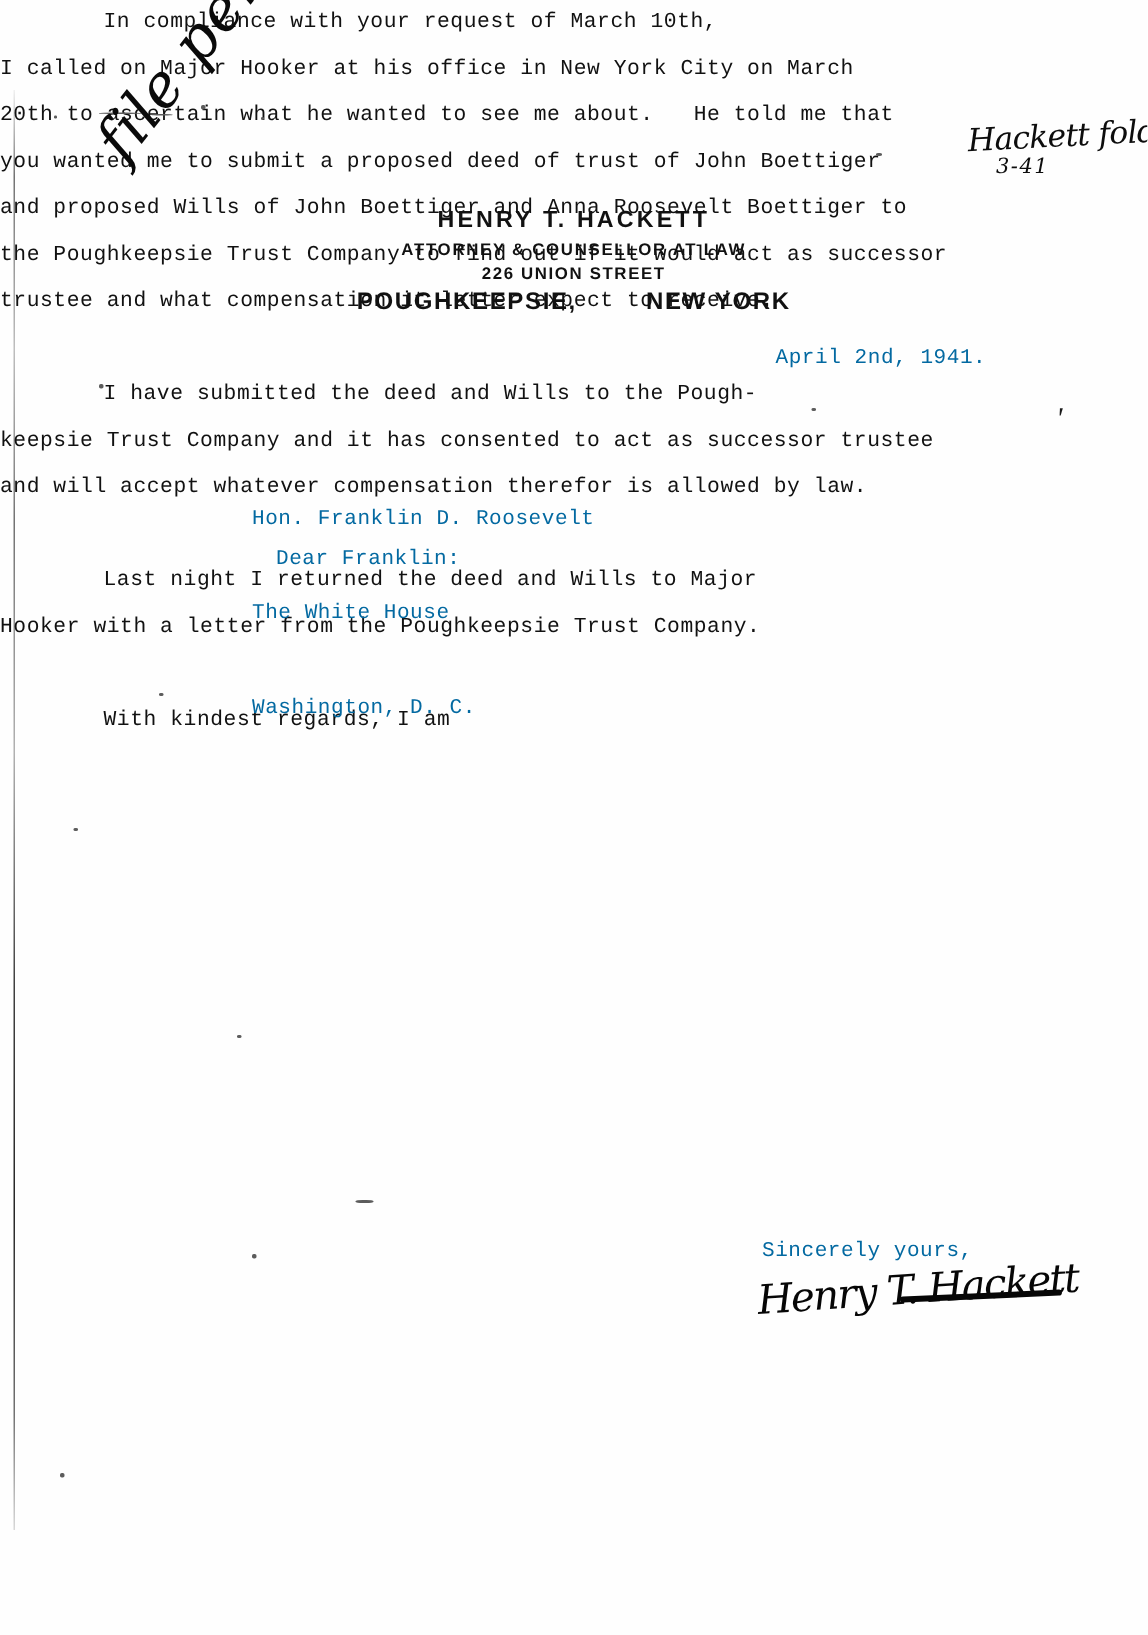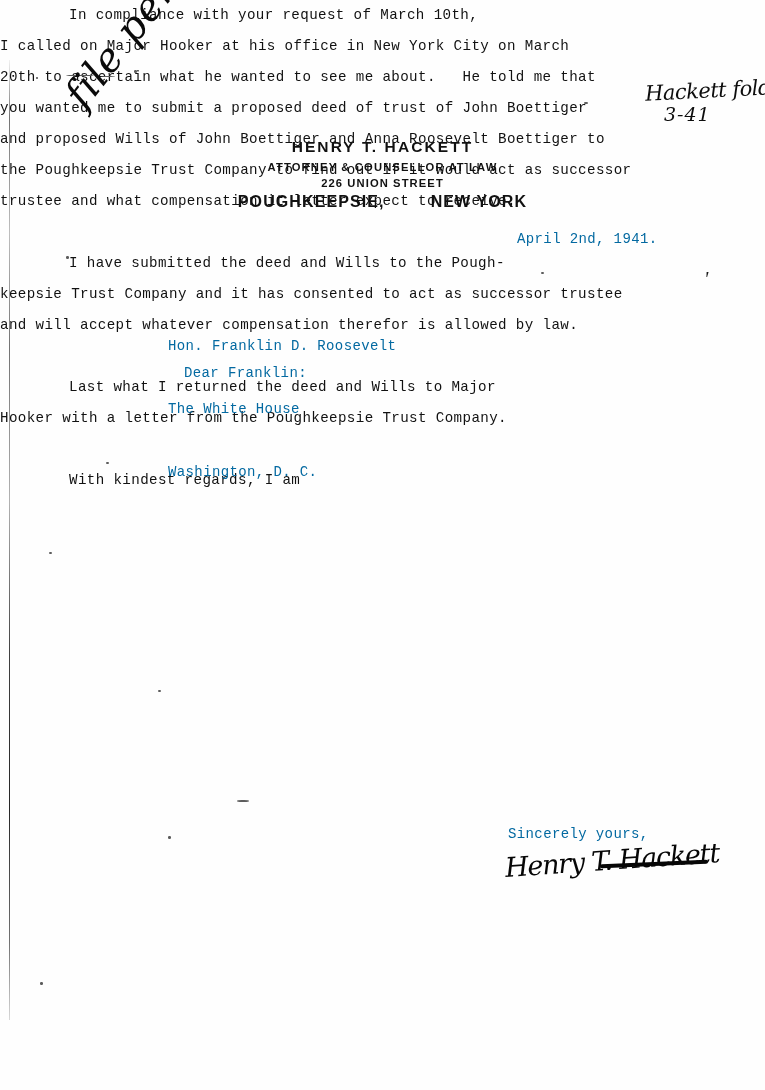--- a/index.html
+++ b/index.html
@@ -121,21 +121,21 @@
     left: 645px;
     top: 78px;
     font-size: 21px;
     transform: rotate(-3deg);
     letter-spacing: -0.5px;
     font-weight: 500;
   }
   .hand-topright-2 {
     left: 664px;
     top: 103px;
-    font-size: 19px;
+    font-size: 14px;
     letter-spacing: 1px;
   }
   .hand-topleft {
     left: 55px;
     top: 88px;
     font-size: 40px;
     transform: rotate(-52deg);
     transform-origin: left top;
     letter-spacing: 1px;
     color: #0a0a0a;
@@ -213,21 +213,21 @@
       <div class="body-line">20th to ascertain what he wanted to see me about.   He told me that</div>
       <div class="body-line">you wanted me to submit a proposed deed of trust of John Boettiger</div>
       <div class="body-line">and proposed Wills of John Boettiger and Anna Roosevelt Boettiger to</div>
       <div class="body-line">the Poughkeepsie Trust Company to find out if it would act as successor</div>
       <div class="body-line">trustee and what compensation it letter expect to receive.</div>
       <div class="body-line gap-line"></div>
       <div class="body-line indent">I have submitted the deed and Wills to the Pough-</div>
       <div class="body-line">keepsie Trust Company and it has consented to act as successor trustee</div>
       <div class="body-line">and will accept whatever compensation therefor is allowed by law.</div>
       <div class="body-line gap-line"></div>
-      <div class="body-line indent">Last what I returned the deed and Wills to Major</div>
+      <div class="body-line indent">Last night I returned the deed and Wills to Major</div>
       <div class="body-line">Hooker with a letter from the Poughkeepsie Trust Company.</div>
       <div class="body-line gap-line"></div>
       <div class="body-line indent">With kindest regards, I am</div>
     </div>
 
   <div class="typed closing">Sincerely yours,</div>
   <div class="signature">Henry T. Hackett</div>
   <div class="sig-flourish"></div>
 
 </div>

